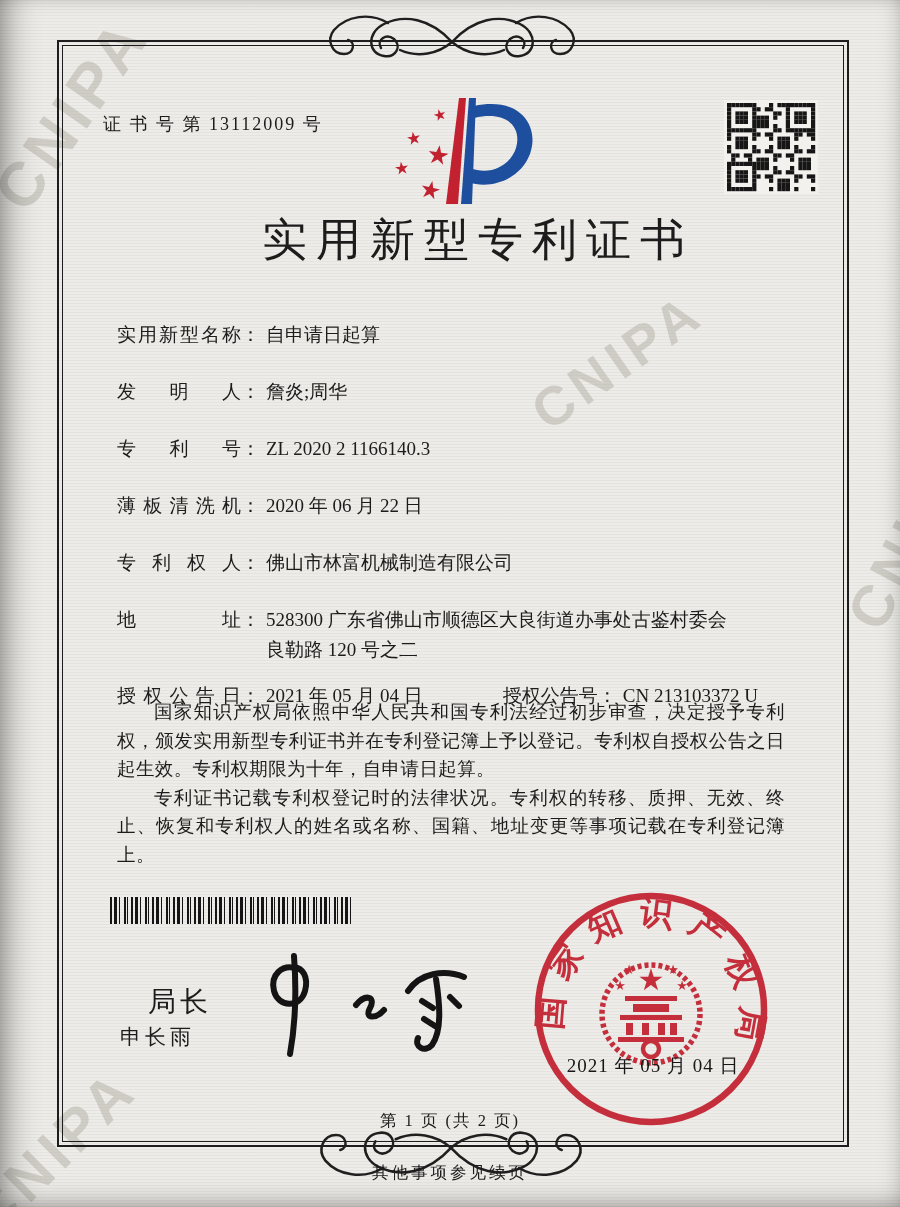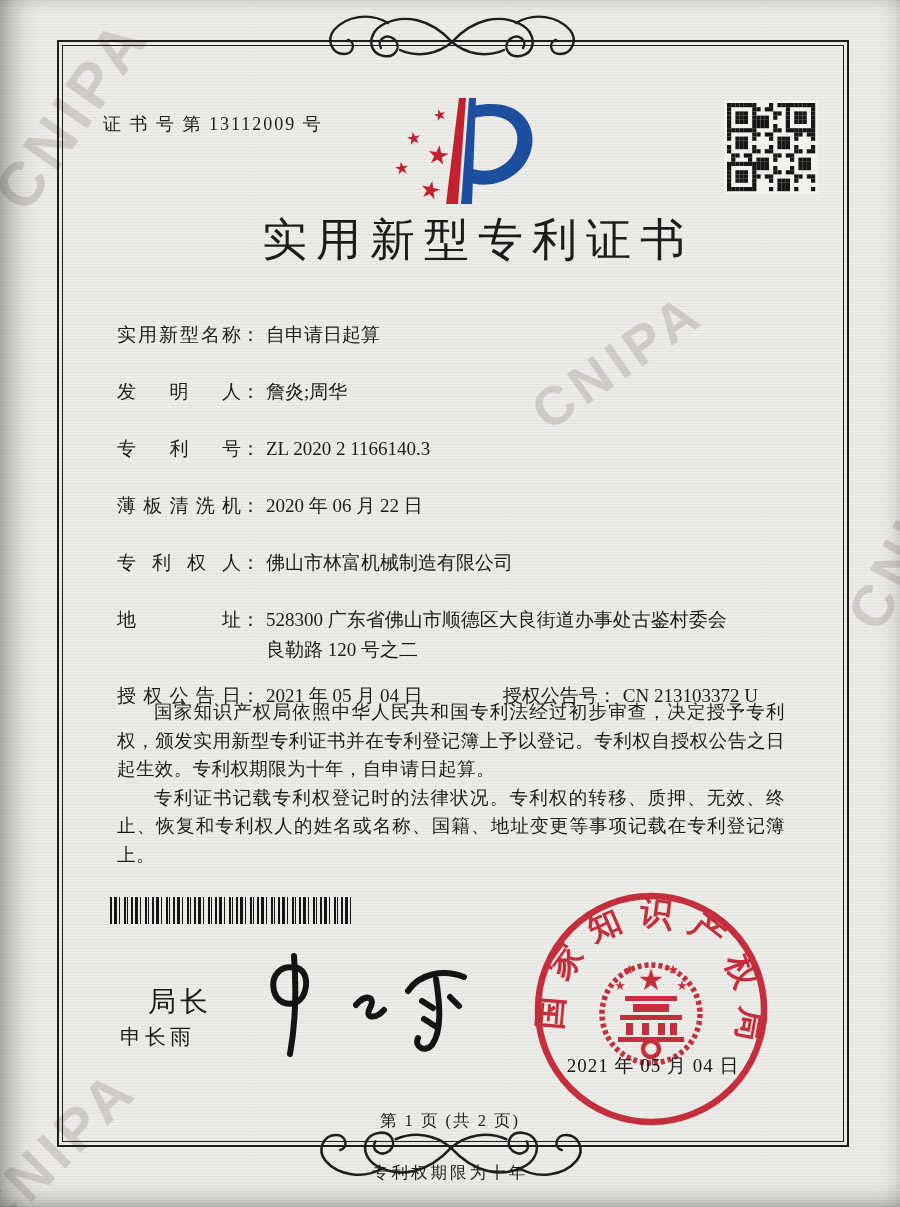--- a/index.html
+++ b/index.html
@@ -431,15 +431,15 @@
       <rect x="110" y="133" width="7" height="12"></rect>
       <rect x="126" y="133" width="7" height="12"></rect>
       <rect x="138" y="133" width="7" height="12"></rect>
       <rect x="86" y="147" width="66" height="5"></rect>
       <circle cx="119" cy="159" r="8" fill="none" stroke="#c22130" stroke-width="4.5"></circle>
     </g>
   </svg>
   <div class="seal-date">2021 年 05 月 04 日</div>
 
   <div class="footer-page">第 1 页 (共 2 页)</div>
-  <div class="footer-note">专利权期限为十年</div>
+  <div class="footer-note">其他事项参见续页</div>
 
 </div>
 
 </body></html>

